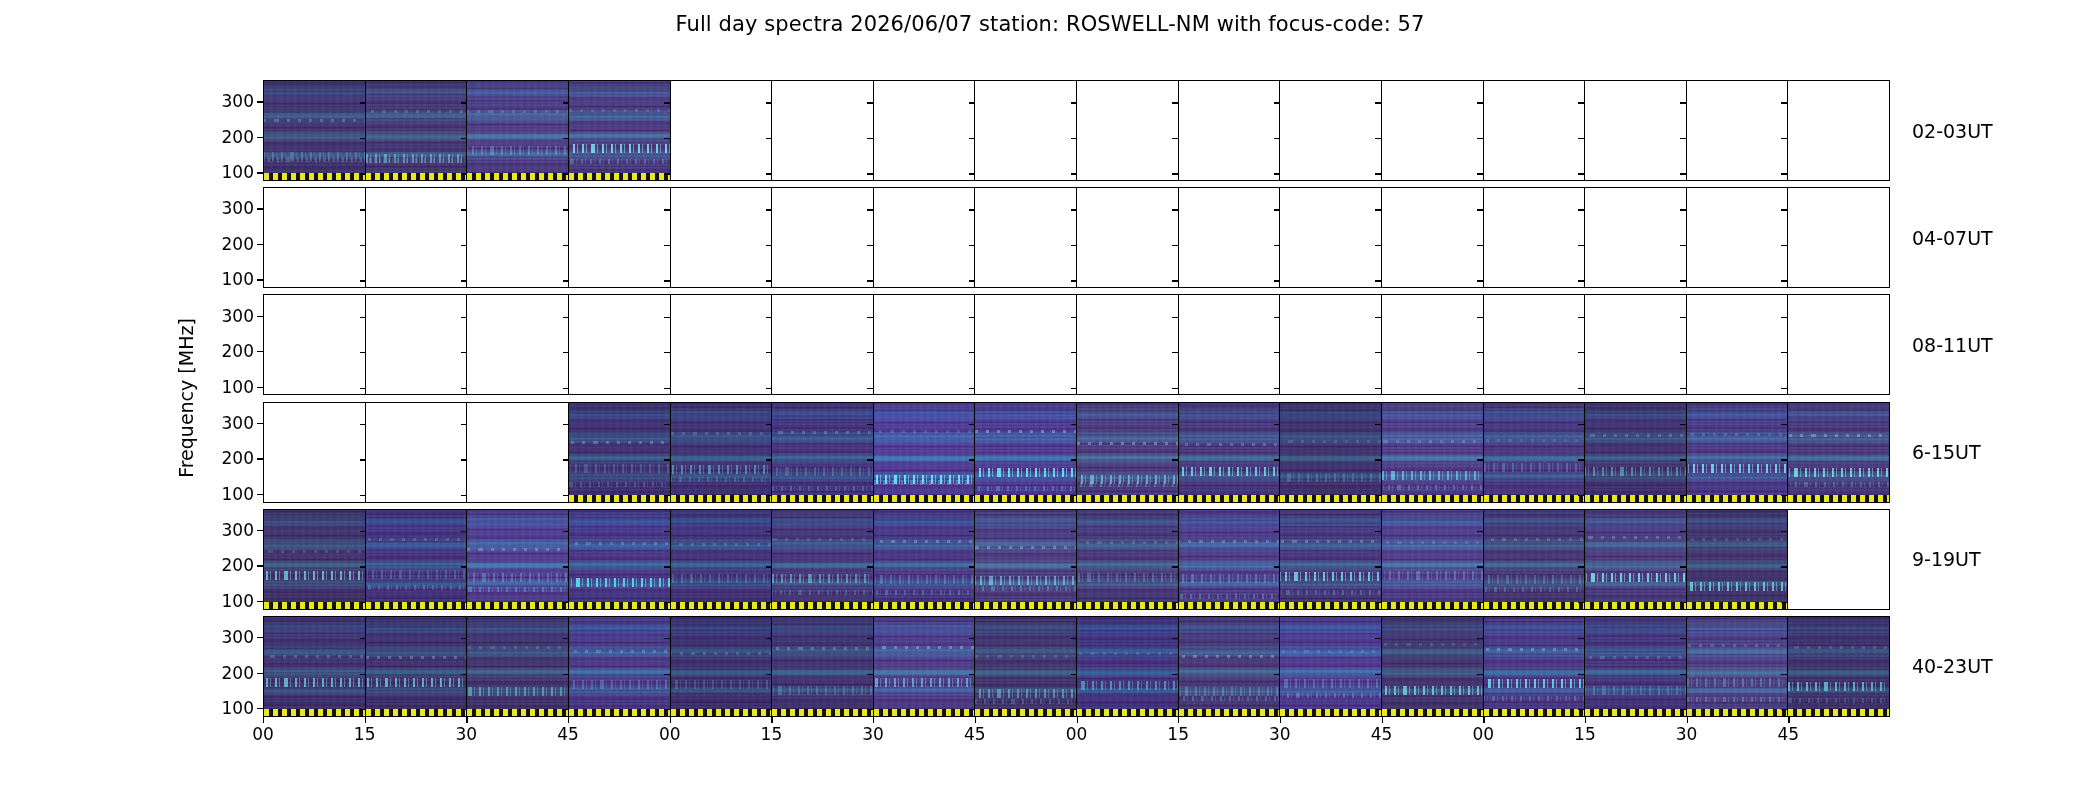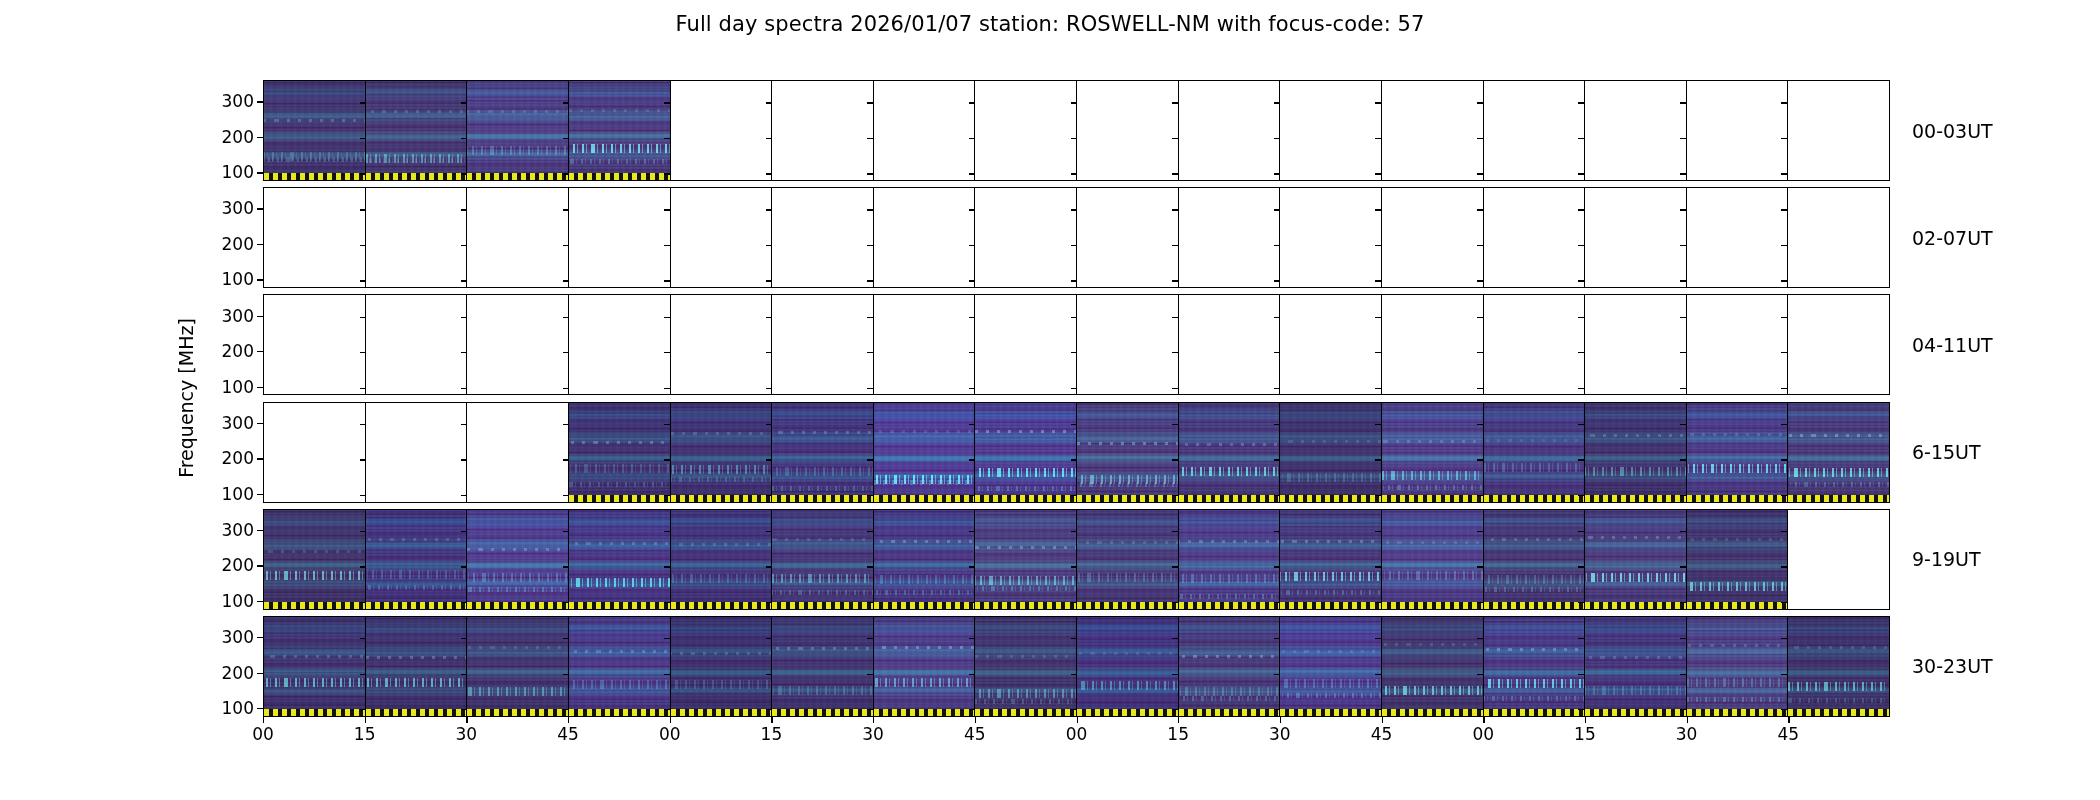--- a/index.html
+++ b/index.html
@@ -237,21 +237,21 @@
     transform: translate(-50%, -50%) rotate(-90deg);
     transform-origin: center center;
     font-size: 19px;
     white-space: nowrap;
     color: #000000;
   }
 </style>
 </head>
 <body>
 
-<div id="figure-title">Full day spectra 2026/01/07 station: ROSWELL-NM with focus-code: 57</div>
+<div id="figure-title">Full day spectra 2026/06/07 station: ROSWELL-NM with focus-code: 57</div>
 
 <div id="ylabel">Frequency [MHz]</div>
 
 <div id="plot-area">
     <div class="panel-row" style="top: 0px; height: 101.167px;">
       <div class="cells">
         <div class="cell">
           <div class="spec" style="filter: brightness(0.978) saturate(0.962); background-position: 0px 14px, 16px 0px, 0px 0px;">
             <div class="streak" style="top: 38.0202px; opacity: 0.55; background-position: 12px 0px;"></div>
             <div class="bursts on-weak" style="top: 70.54px; background-position: 28px 0px;"></div>
@@ -999,26 +999,26 @@
     <div class="xtick-mark" style="left: 50%; bottom: 0px; top: 637px; height: 6px;"></div>
     <div class="xtick-mark" style="left: 56.25%; bottom: 0px; top: 637px; height: 6px;"></div>
     <div class="xtick-mark" style="left: 62.5%; bottom: 0px; top: 637px; height: 6px;"></div>
     <div class="xtick-mark" style="left: 68.75%; bottom: 0px; top: 637px; height: 6px;"></div>
     <div class="xtick-mark" style="left: 75%; bottom: 0px; top: 637px; height: 6px;"></div>
     <div class="xtick-mark" style="left: 81.25%; bottom: 0px; top: 637px; height: 6px;"></div>
     <div class="xtick-mark" style="left: 87.5%; bottom: 0px; top: 637px; height: 6px;"></div>
     <div class="xtick-mark" style="left: 93.75%; bottom: 0px; top: 637px; height: 6px;"></div>
   </div>
 
-<div class="row-label" style="top: 130.583px;">00-03UT</div>
-<div class="row-label" style="top: 237.75px;">02-07UT</div>
-<div class="row-label" style="top: 344.917px;">04-11UT</div>
+<div class="row-label" style="top: 130.583px;">02-03UT</div>
+<div class="row-label" style="top: 237.75px;">04-07UT</div>
+<div class="row-label" style="top: 344.917px;">08-11UT</div>
 <div class="row-label" style="top: 452.083px;">6-15UT</div>
 <div class="row-label" style="top: 559.25px;">9-19UT</div>
-<div class="row-label" style="top: 666.417px;">30-23UT</div>
+<div class="row-label" style="top: 666.417px;">40-23UT</div>
 <div class="xtick-label" style="left: 263px;">00</div>
 <div class="xtick-label" style="left: 364.688px;">15</div>
 <div class="xtick-label" style="left: 466.375px;">30</div>
 <div class="xtick-label" style="left: 568.062px;">45</div>
 <div class="xtick-label" style="left: 669.75px;">00</div>
 <div class="xtick-label" style="left: 771.438px;">15</div>
 <div class="xtick-label" style="left: 873.125px;">30</div>
 <div class="xtick-label" style="left: 974.812px;">45</div>
 <div class="xtick-label" style="left: 1076.5px;">00</div>
 <div class="xtick-label" style="left: 1178.19px;">15</div>

